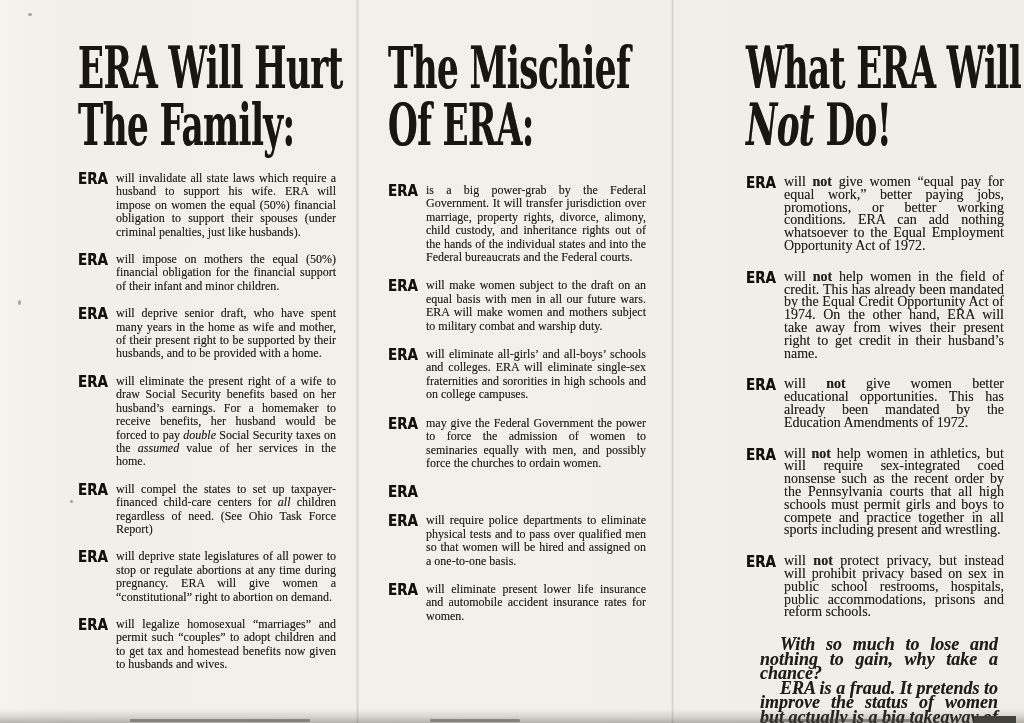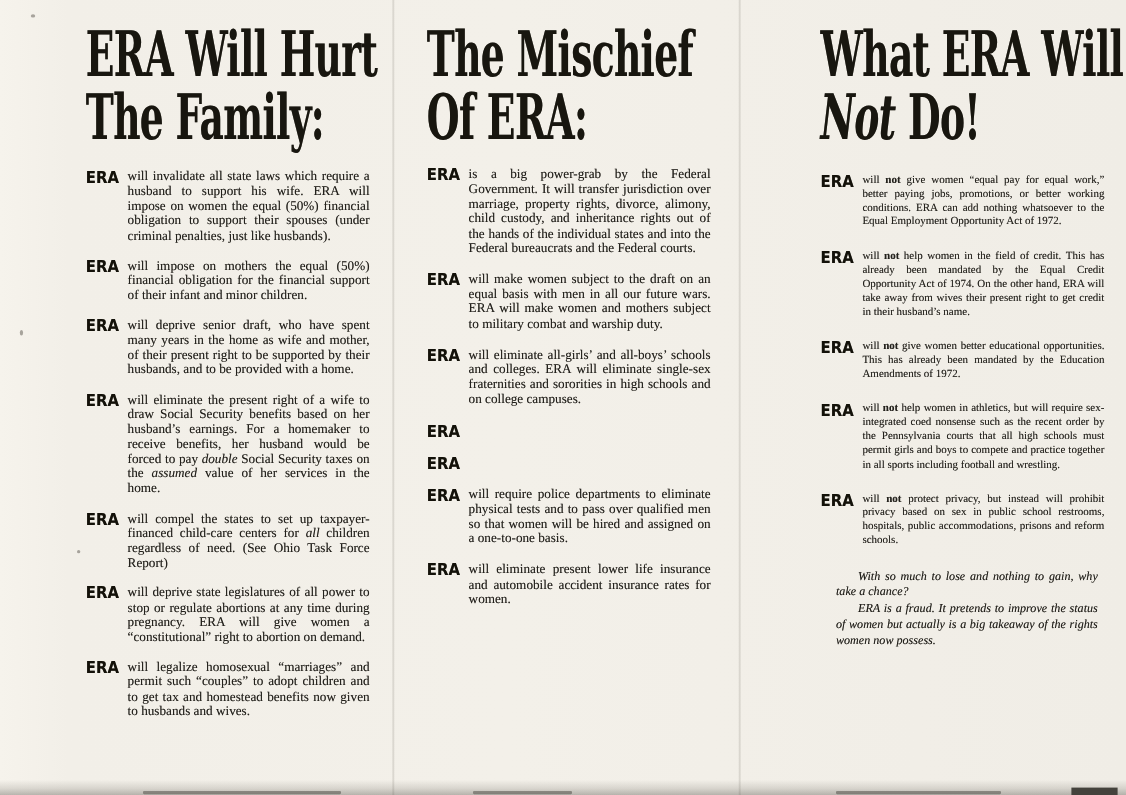--- a/index.html
+++ b/index.html
@@ -8,23 +8,23 @@
     width:1024px; height:723px;
     overflow:hidden;
     background:linear-gradient(90deg,#f6f3ec 0%,#f2efe8 6%,#f3f0e9 45%,#f0ede6 100%);
     font-family:"Liberation Serif", serif;
   }
   .col { position:absolute; top:0; width:258px; }
   .col-1 { left:78px; }
   .col-2 { left:388px; }
   .col-3 { left:698px;margin-left:48px; }
 
-  .heading { padding-top:22px;text-decoration:underline; }
+  .heading { padding-top:40px;text-decoration:underline; }
   .col-1 .heading { margin-bottom:18px; }
-  .col-2 .heading { margin-bottom:16px; }
+  .col-2 .heading { margin-bottom:30px; }
   .col-3 .heading { margin-bottom:22px; }
   .heading-line { height:57px; white-space:nowrap; }
   .heading-line > span {
     display:inline-block;
     font-family:"DejaVu Serif", serif;
     font-weight:bold;
     font-size:57px; line-height:56px;
     letter-spacing:-1px;
     color:#18160f;
     transform:scaleX(0.60);
@@ -50,30 +50,30 @@
     text-shadow:0 0 0.4px rgba(19,17,9,0.6);
   }
   .item p {
     margin:0; flex:1;
     text-align:justify;
     color:#23211c;
     text-shadow:0 0 0.4px rgba(35,33,28,0.45);
   }
   .col-1 .item p { font-size:12px; line-height:13.4px; }
   .col-2 .item p { font-size:12px; line-height:13.4px; }
-  .col-3 .item p { font-size:10px; line-height:12.8px; }
+  .col-3 .item p { font-size:14px; line-height:12.8px; }
   .item p .i { font-style:italic; }
   .item p .b { font-weight:bold; }
 
   .closing { margin-top:6px; margin-left:14px; width:238px; }
   .closing p {
     margin:0;
     font-family:"Liberation Serif", serif;
-    font-weight:normal; font-style:italic;
-    font-size:11px; line-height:14.6px;
+    font-weight:bold; font-style:italic;
+    font-size:18px; line-height:14.6px;
     text-indent:20px;
     text-align:justify;
     color:#1f1d18;
     text-shadow:0 0 0.4px rgba(31,29,24,0.5);
   }
 
   .fold {
     position:absolute; top:0; bottom:0; width:3px;
     background:linear-gradient(90deg, rgba(110,105,95,0) 0%, rgba(110,105,95,0.22) 50%, rgba(110,105,95,0) 100%);
   }
@@ -147,20 +147,21 @@
       <div class="item">
         <span class="era-label">ERA</span>
         <p><span>will make women subject to the draft on an equal basis with men in all our future wars. ERA will make women and mothers subject to military combat and warship duty.</span></p>
       </div>
       <div class="item">
         <span class="era-label">ERA</span>
         <p><span>will eliminate all-girls’ and all-boys’ schools and colleges. ERA will eliminate single-sex fraternities and sororities in high schools and on college campuses.</span></p>
       </div>
       <div class="item">
         <span class="era-label">ERA</span>
+        <p><span>may give the Federal Government the power to force the admission of women to seminaries equally with men, and possibly force the churches to ordain women.</span></p>
       </div>
       <div class="item">
         <span class="era-label">ERA</span>
       </div>
       <div class="item">
         <span class="era-label">ERA</span>
         <p><span>will require police departments to eliminate physical tests and to pass over qualified men so that women will be hired and assigned on a one-to-one basis.</span></p>
       </div>
       <div class="item">
         <span class="era-label">ERA</span>
@@ -179,21 +180,21 @@
       <div class="item">
         <span class="era-label">ERA</span>
         <p><span>will </span><span class="b">not</span><span> help women in the field of credit. This has already been mandated by the Equal Credit Opportunity Act of 1974. On the other hand, ERA will take away from wives their present right to get credit in their husband’s name.</span></p>
       </div>
       <div class="item">
         <span class="era-label">ERA</span>
         <p><span>will </span><span class="b">not</span><span> give women better educational opportunities. This has already been mandated by the Education Amendments of 1972.</span></p>
       </div>
       <div class="item">
         <span class="era-label">ERA</span>
-        <p><span>will </span><span class="b">not</span><span> help women in athletics, but will require sex-integrated coed nonsense such as the recent order by the Pennsylvania courts that all high schools must permit girls and boys to compete and practice together in all sports including football and wrestling.</span></p>
+        <p><span>will </span><span class="b">not</span><span> help women in athletics, but will require sex-integrated coed nonsense such as the recent order by the Pennsylvania courts that all high schools must permit girls and boys to compete and practice together in all sports including present and wrestling.</span></p>
       </div>
       <div class="item">
         <span class="era-label">ERA</span>
         <p><span>will </span><span class="b">not</span><span> protect privacy, but instead will prohibit privacy based on sex in public school restrooms, hospitals, public accommodations, prisons and reform schools.</span></p>
       </div>
       <div class="closing">
         <p>With so much to lose and nothing to gain, why take a chance?</p>
         <p>ERA is a fraud. It pretends to improve the status of women but actually is a big takeaway of the rights women now possess.</p>
       </div>
     </div>

